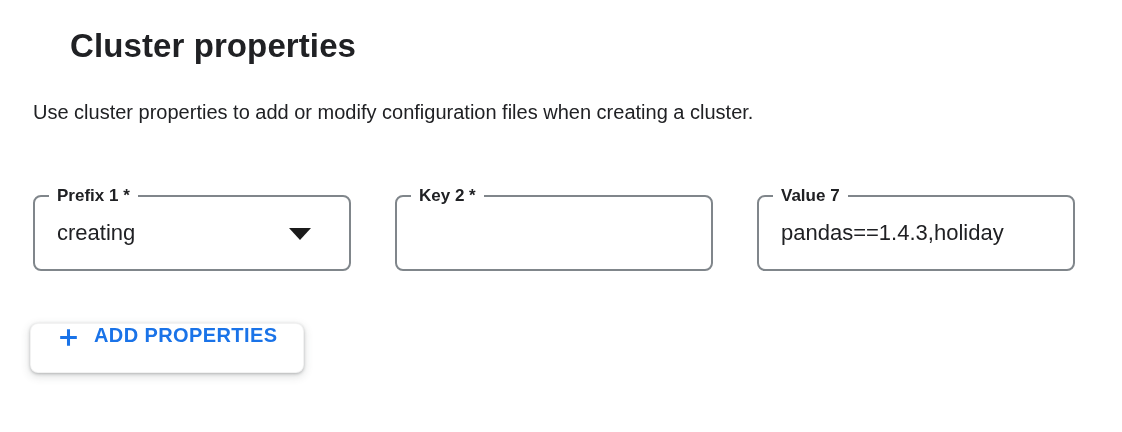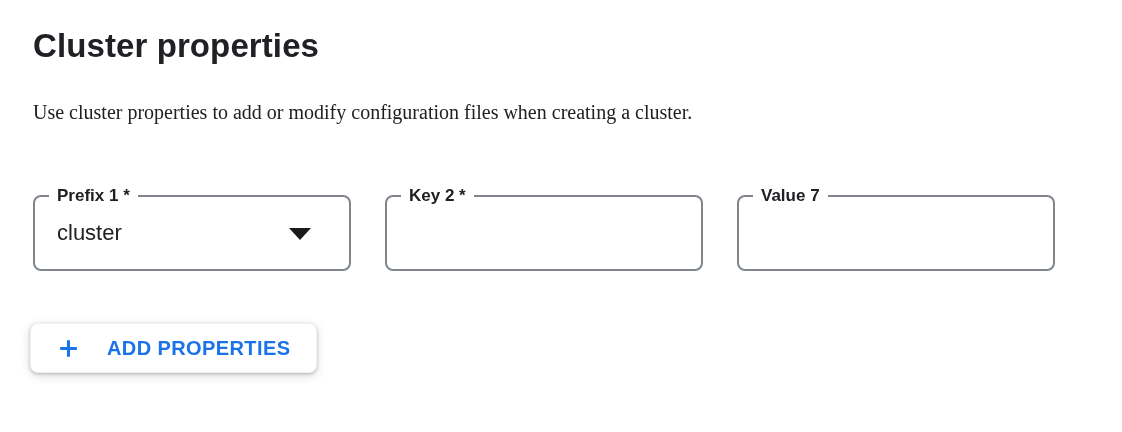--- a/index.html
+++ b/index.html
@@ -12,34 +12,34 @@
     overflow: hidden;
   }
   .page { padding: 26px 33px 0 33px; }
 
   .page-title {
     font-size: 33px;
     font-weight: 700;
     line-height: 40px;
     color: #202124;
     letter-spacing: 0.1px;
+    margin-left: 37px;
   }
   .page-desc {
     margin-top: 33px;
     font-size: 20px;
     font-weight: 400;
     line-height: 26px;
     color: #202124;
-    font-family: Liberation Serif, serif;
   }
 
   .fields-row {
     margin-top: 70px;
     display: flex;
-    gap: 34px;
+    gap: 44px;
     align-items: center;
   }
   .field {
     position: relative;
     width: 318px;
     height: 76px;
     border: 2px solid #80868b;
     border-radius: 8px;
     background: #ffffff;
     display: flex;
@@ -83,22 +83,22 @@
     width: 0;
     height: 0;
     border-left: 11px solid transparent;
     border-right: 11px solid transparent;
     border-top: 12px solid #1b1b1b;
   }
 
   .add-btn {
     margin: 52px 0 0 -3px;
     display: inline-flex;
-    align-items: center;
-    gap: 25px;
+    align-items: flex-start;
+    gap: 12px;
     height: 50px;
     padding: 0 26px 0 24px;
     background: #ffffff;
     border: 1px solid rgba(0,0,0,0.05);
     border-radius: 8px;
     box-shadow: 0 1px 3px rgba(60,64,67,0.30), 0 3px 8px 1px rgba(60,64,67,0.15);
     cursor: pointer;
     font-family: "Liberation Sans", sans-serif;
     font-size: 20px;
     font-weight: 700;
@@ -113,30 +113,31 @@
 <div class="page">
 
   <h1 class="page-title">Cluster properties</h1>
 
   <p class="page-desc">Use cluster properties to add or modify configuration files when creating a cluster.</p>
 
   <div class="fields-row">
 
     <div class="field">
       <span class="field-label">Prefix 1 *</span>
-      <span class="field-value-text">cluster</span>
+      <span class="field-value-text">creating</span>
       <span class="dropdown-arrow"></span>
     </div>
 
     <div class="field">
       <span class="field-label">Key 2 *</span>
     </div>
 
     <div class="field">
       <span class="field-label">Value 7</span>
+      <input type="text" value="pandas==1.4.3,holiday" style="">
     </div>
 
   </div>
 
   <button class="add-btn">
     <span class="plus">
       <svg viewBox="0 0 24 24" width="27" height="27" aria-hidden="true">
         <path d="M12 4.6v14.8M4.6 12h14.8" stroke="#1a73e8" stroke-width="2.7" fill="none"></path>
       </svg>
     </span>

